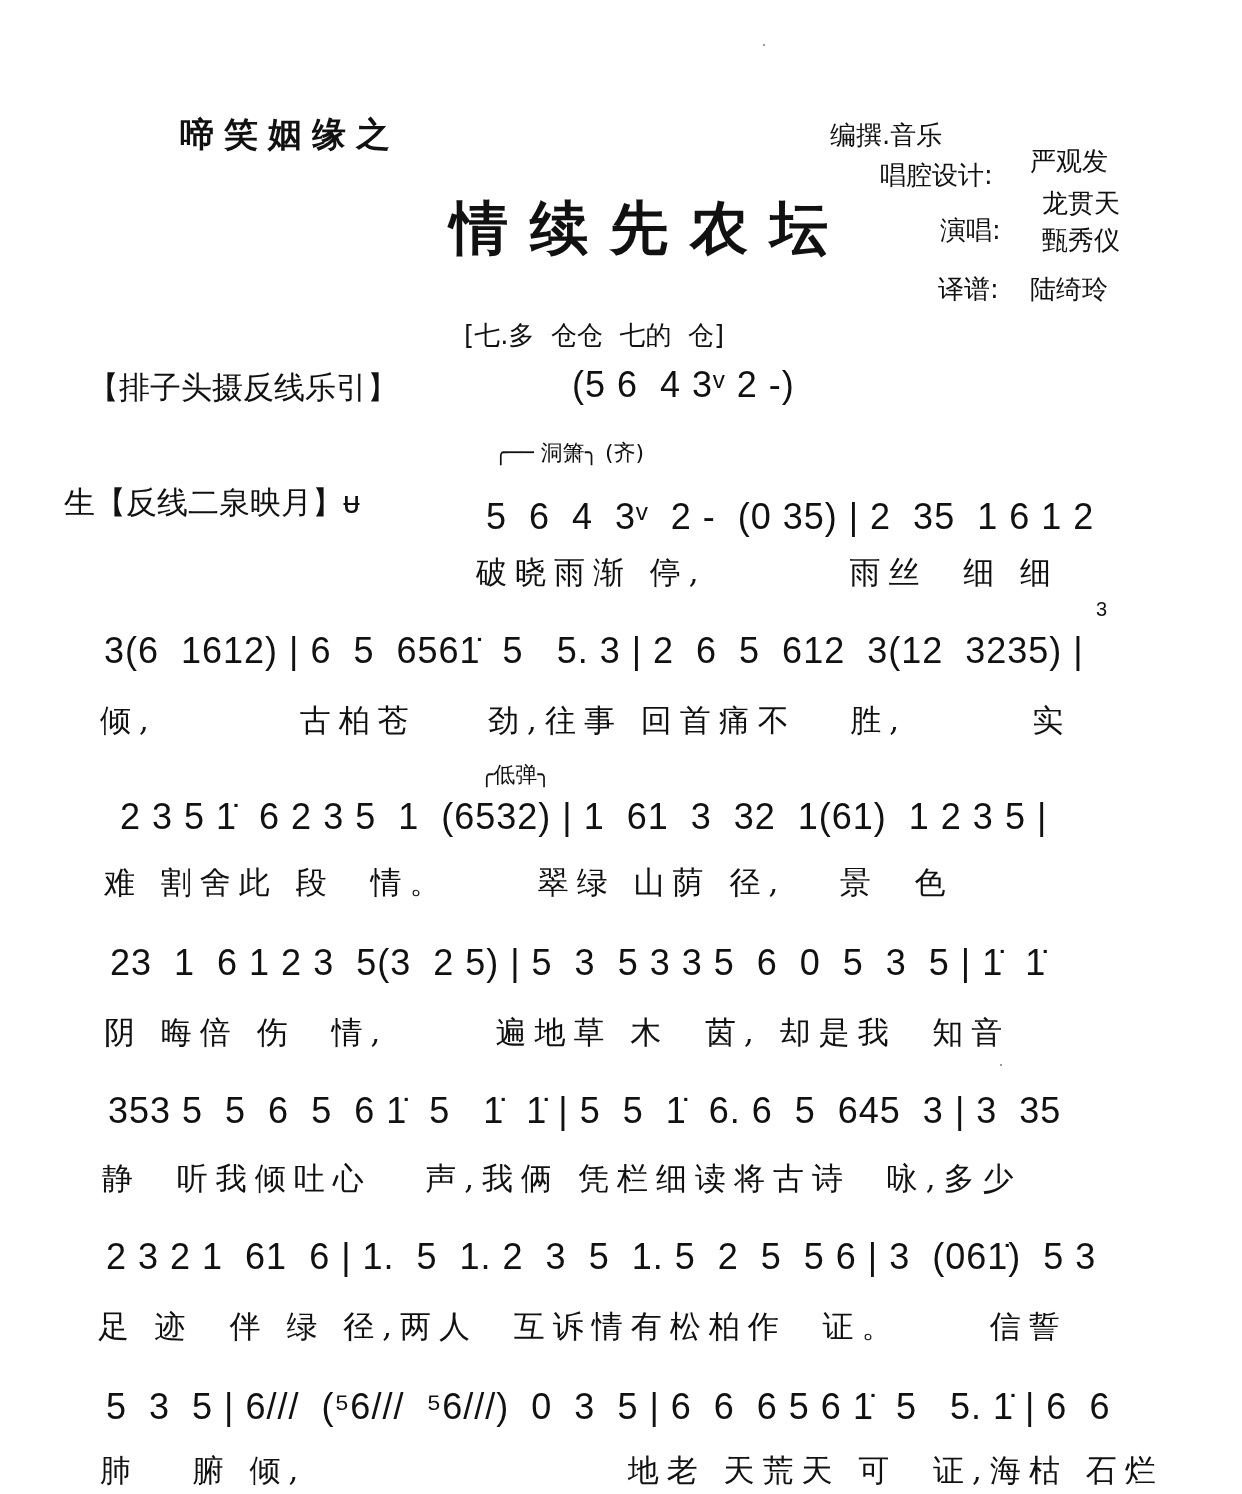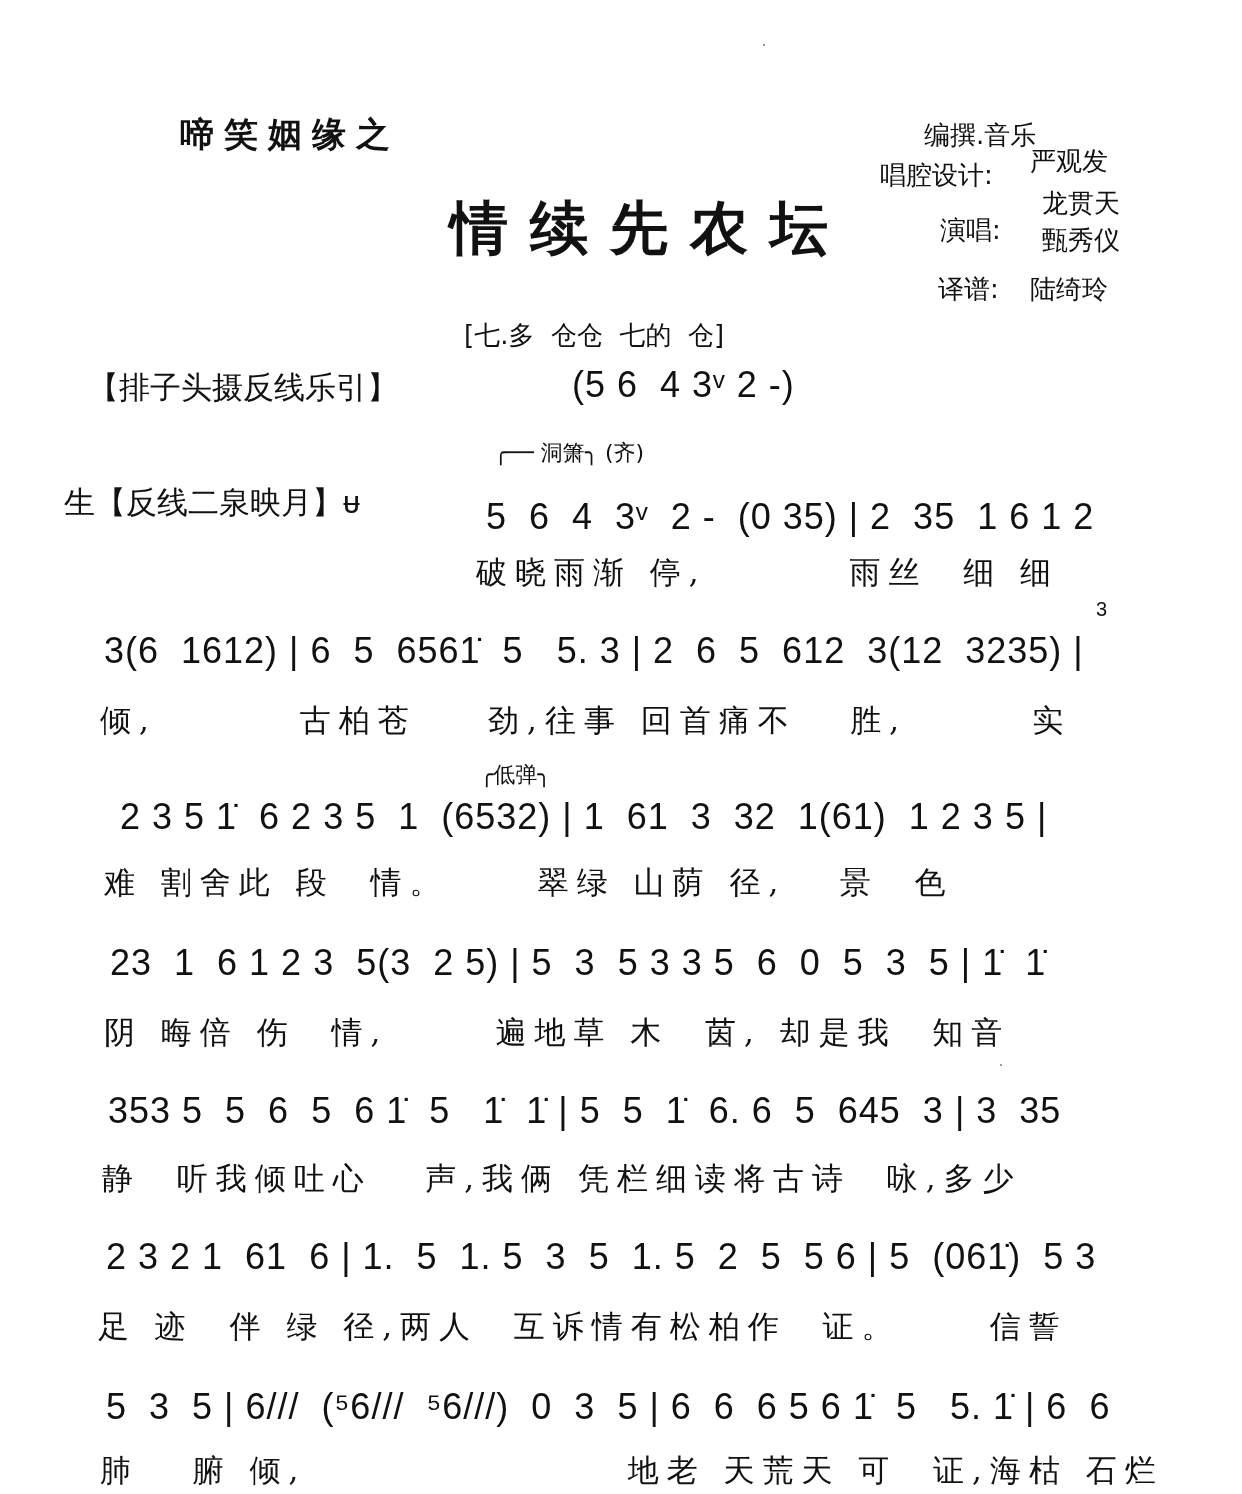--- a/index.html
+++ b/index.html
@@ -17,21 +17,21 @@
   .u1 { text-underline-offset: 6px; }
   .tuplet { font-size: 20px; font-family: "Liberation Sans", sans-serif; }
   .speck { position: absolute; width: 2px; height: 2px; background: #999; }
 </style>
 </head>
 <body>
 
 <div class="abs series" style="left:148px; top:112px;">啼笑姻缘之</div>
 <div class="abs title" style="left:450px; top:190px;">情续先农坛</div>
 
-<div class="abs credit" style="left:924px; top:120px;">编撰.音乐</div>
+<div class="abs credit" style="left:830px; top:120px;">编撰.音乐</div>
 <div class="abs credit" style="left:880px; top:160px;">唱腔设计:</div>
 <div class="abs credit" style="left:1030px; top:146px;">严观发</div>
 <div class="abs credit" style="left:1042px; top:188px;">龙贯天</div>
 <div class="abs credit" style="left:940px; top:215px;">演唱:</div>
 <div class="abs credit" style="left:1042px; top:225px;">甄秀仪</div>
 <div class="abs credit" style="left:938px; top:274px;">译谱:</div>
 <div class="abs credit" style="left:1030px; top:274px;">陆绮玲</div>
 
 <div class="abs perc u1" style="left:464px; top:318px;">[七.多  仓仓  七的  仓]</div>
 <div class="abs label" style="left:88px; top:367px;">【排子头摄反线乐引】</div>
@@ -49,20 +49,20 @@
 <div class="abs anno" style="left:480px; top:760px;">╭低弹╮</div>
 <div class="abs notes" style="left:120px; top:796px;">2 3 5 1̇  6 2 3 5  1  (6532) | 1  61  3  32  1(61)  1 2 3 5 |</div>
 <div class="abs lyric" style="left:104px; top:862px;">难 割舍此 段  情。     翠绿 山荫 径,   景  色</div>
 
 <div class="abs notes" style="left:110px; top:942px;">23  1  6 1 2 3  5(3  2 5) | 5  3  5 3 3 5  6  0  5  3  5 | 1̇  1̇</div>
 <div class="abs lyric" style="left:104px; top:1012px;">阴 晦倍 伤  情,      遍地草 木  茵, 却是我  知音</div>
 
 <div class="abs notes" style="left:108px; top:1090px;">353 5  5  6  5  6 1̇  5   1̇  1̇ | 5  5  1̇  6. 6  5  645  3 | 3  35</div>
 <div class="abs lyric" style="left:102px; top:1158px;text-align:center;">静  听我倾吐心   声,我俩 凭栏细读将古诗  咏,多少</div>
 
-<div class="abs notes" style="left:106px; top:1236px;">2 3 2 1  61  6 | 1.  5  1. 5  3  5  1. 5  2  5  5 6 | 5  (061̇)  5 3</div>
+<div class="abs notes" style="left:106px; top:1236px;">2 3 2 1  61  6 | 1.  5  1. 2  3  5  1. 5  2  5  5 6 | 3  (061̇)  5 3</div>
 <div class="abs lyric" style="left:98px; top:1306px;">足 迹  伴 绿 径,两人  互诉情有松柏作  证。     信誓</div>
 
 <div class="abs notes" style="left:106px; top:1386px;">5  3  5 | 6///  (⁵6///  ⁵6///)  0  3  5 | 6  6  6 5 6 1̇  5   5. 1̇ | 6  6</div>
 <div class="abs lyric" style="left:100px; top:1450px;">肺   腑 倾,                  地老 天荒天 可  证,海枯 石烂</div>
 
 <div class="speck" style="left:763px; top:44px;"></div>
 <div class="speck" style="left:1000px; top:1064px;"></div>
 
 </body></html>

